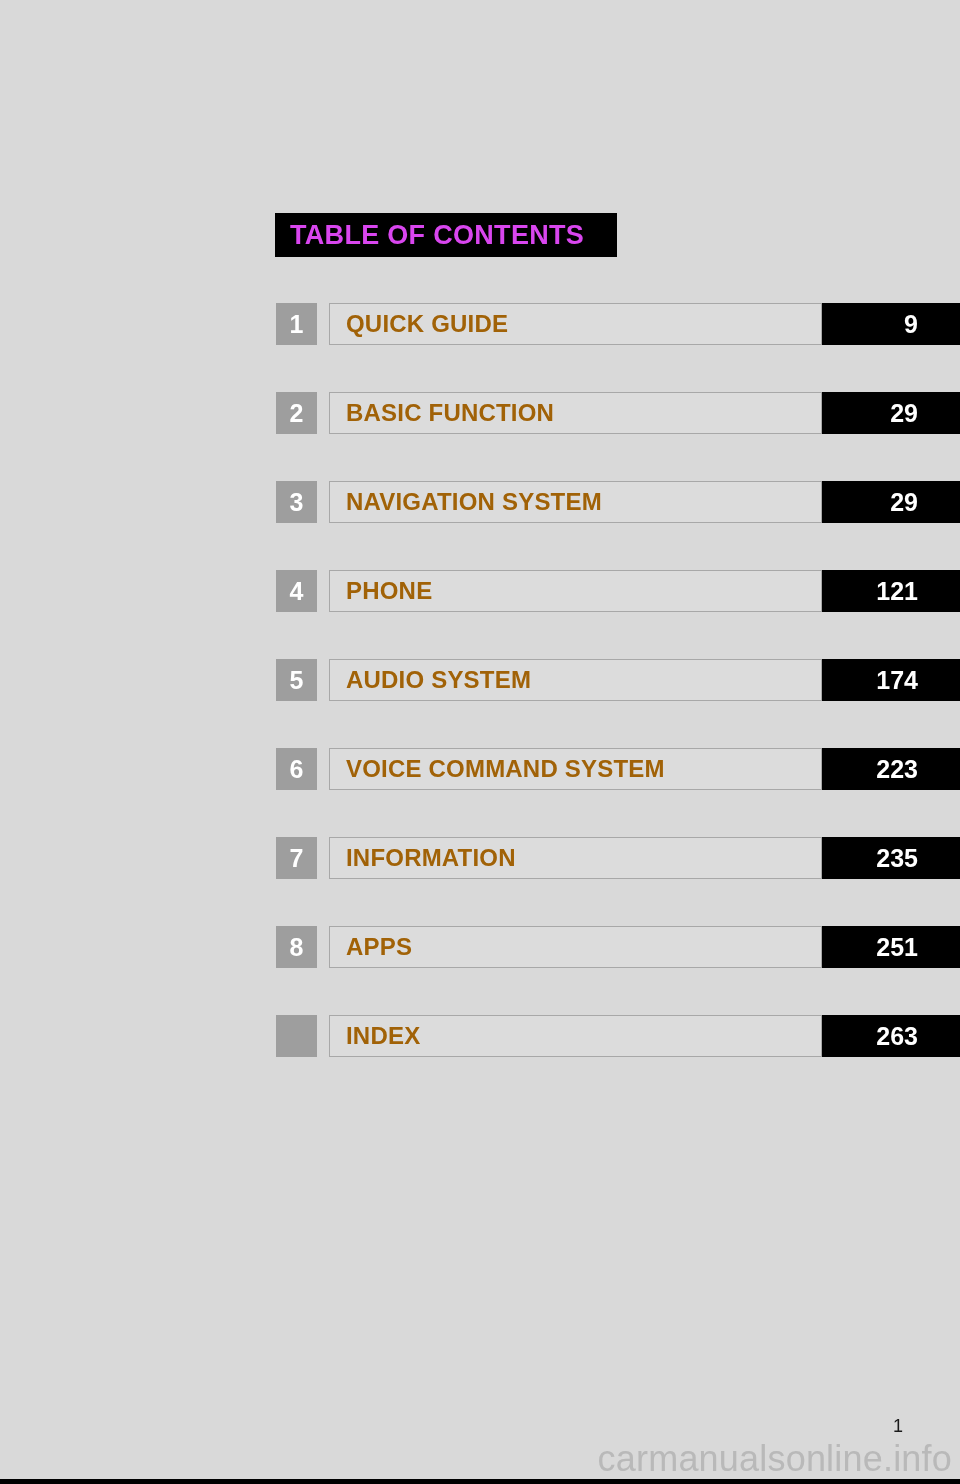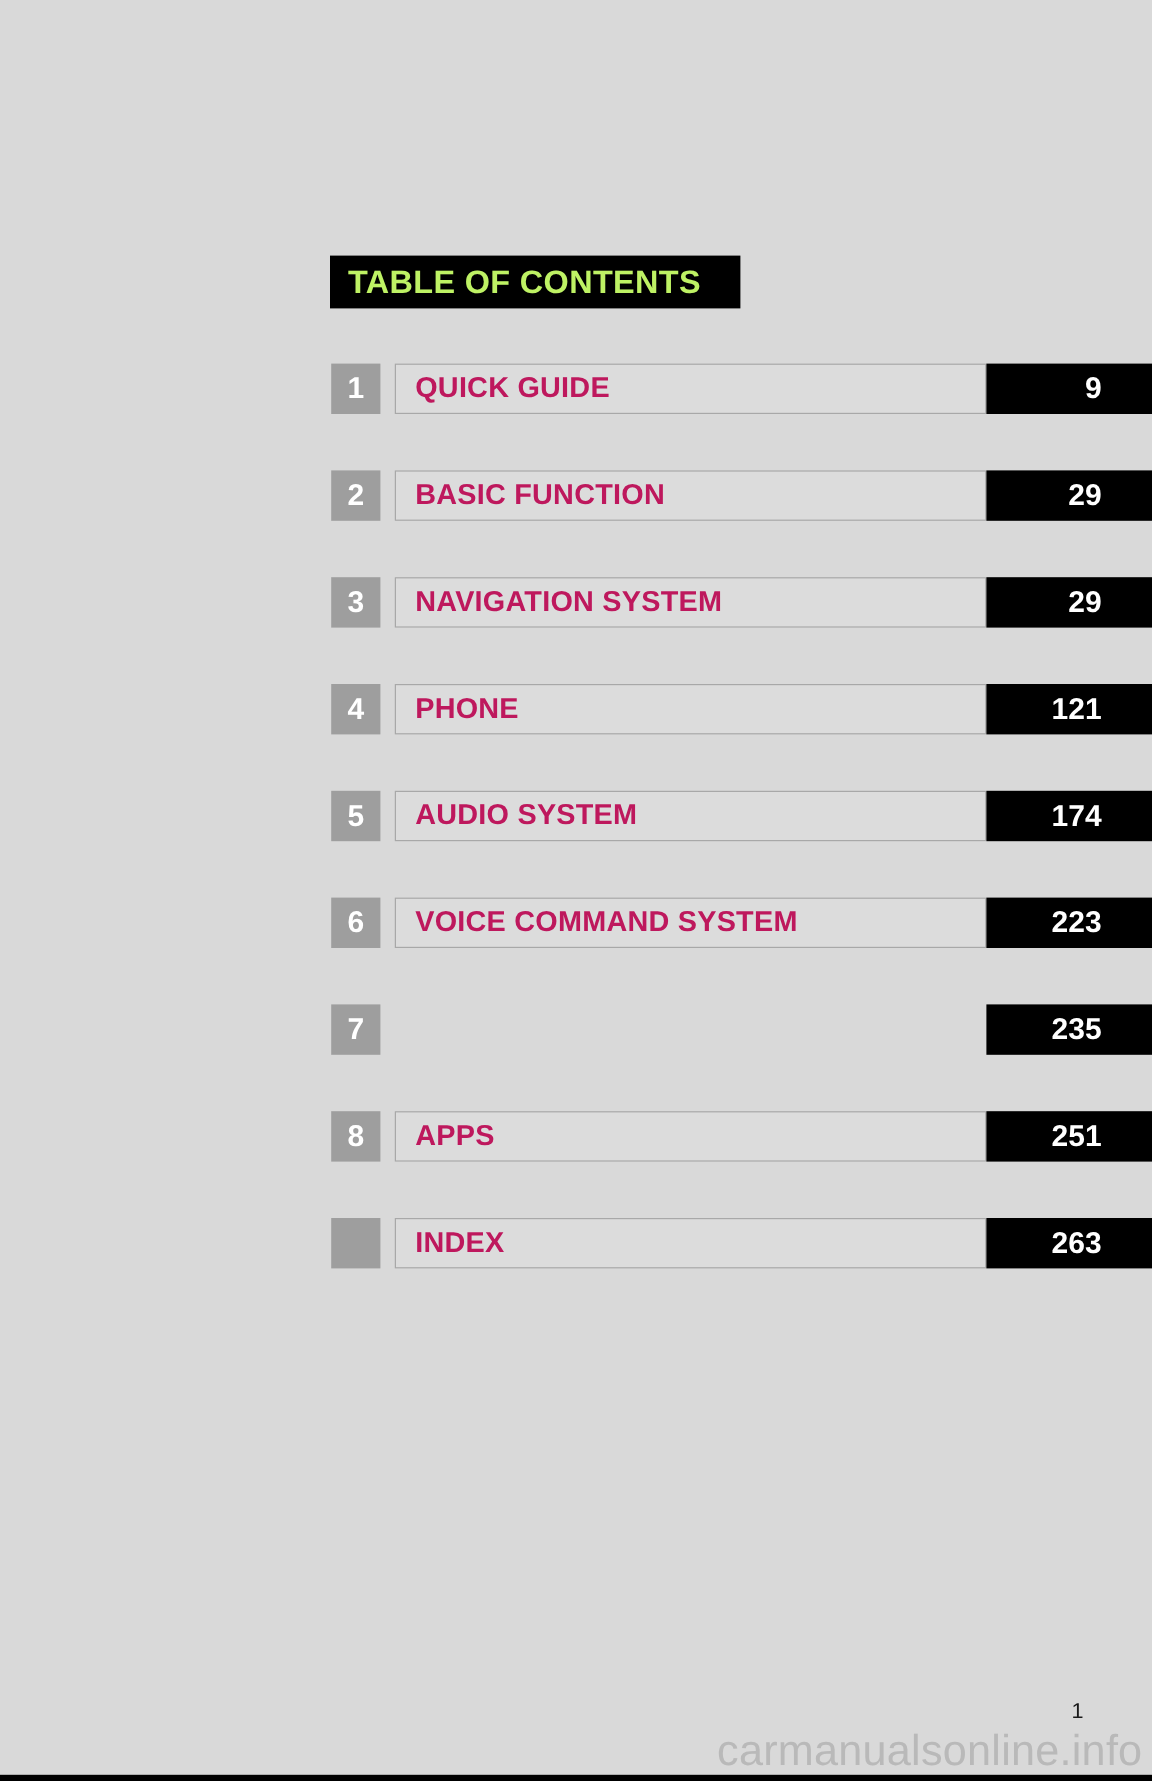--- a/index.html
+++ b/index.html
@@ -21,21 +21,21 @@
   }
 
   
   .toc-title {
     position: absolute;
     left: 275px;
     top: 213px;
     width: 342px;
     height: 44px;
     background: #000000;
-    color: #bef264;
+    color: #d946ef;
     display: flex;
     align-items: center;
     font-size: 27px;
     font-weight: bold;
     letter-spacing: 0.3px;
     padding-left: 15px;
     box-sizing: border-box;
   }
 
   
@@ -75,21 +75,21 @@
     width: 493px;
     height: 42px;
     background: #dcdcdc;
     border: 1px solid #a8a8a8;
     box-sizing: border-box;
     display: flex;
     align-items: center;
     padding-left: 16px;
     font-size: 24px;
     font-weight: bold;
-    color: #be185d;
+    color: #a16207;
     letter-spacing: 0.2px;
   }
 
   .row-page {
     position: absolute;
     left: 822px;
     top: 0;
     width: 138px;
     height: 42px;
     background: #000000;
@@ -164,20 +164,21 @@
         <div class="row-label">AUDIO SYSTEM</div>
         <div class="row-page">174</div>
       </div>
       <div class="toc-row">
         <div class="row-num">6</div>
         <div class="row-label">VOICE COMMAND SYSTEM</div>
         <div class="row-page">223</div>
       </div>
       <div class="toc-row">
         <div class="row-num">7</div>
+        <div class="row-label">INFORMATION</div>
         <div class="row-page">235</div>
       </div>
       <div class="toc-row">
         <div class="row-num">8</div>
         <div class="row-label">APPS</div>
         <div class="row-page">251</div>
       </div>
       <div class="toc-row">
         <div class="row-num"></div>
         <div class="row-label">INDEX</div>

